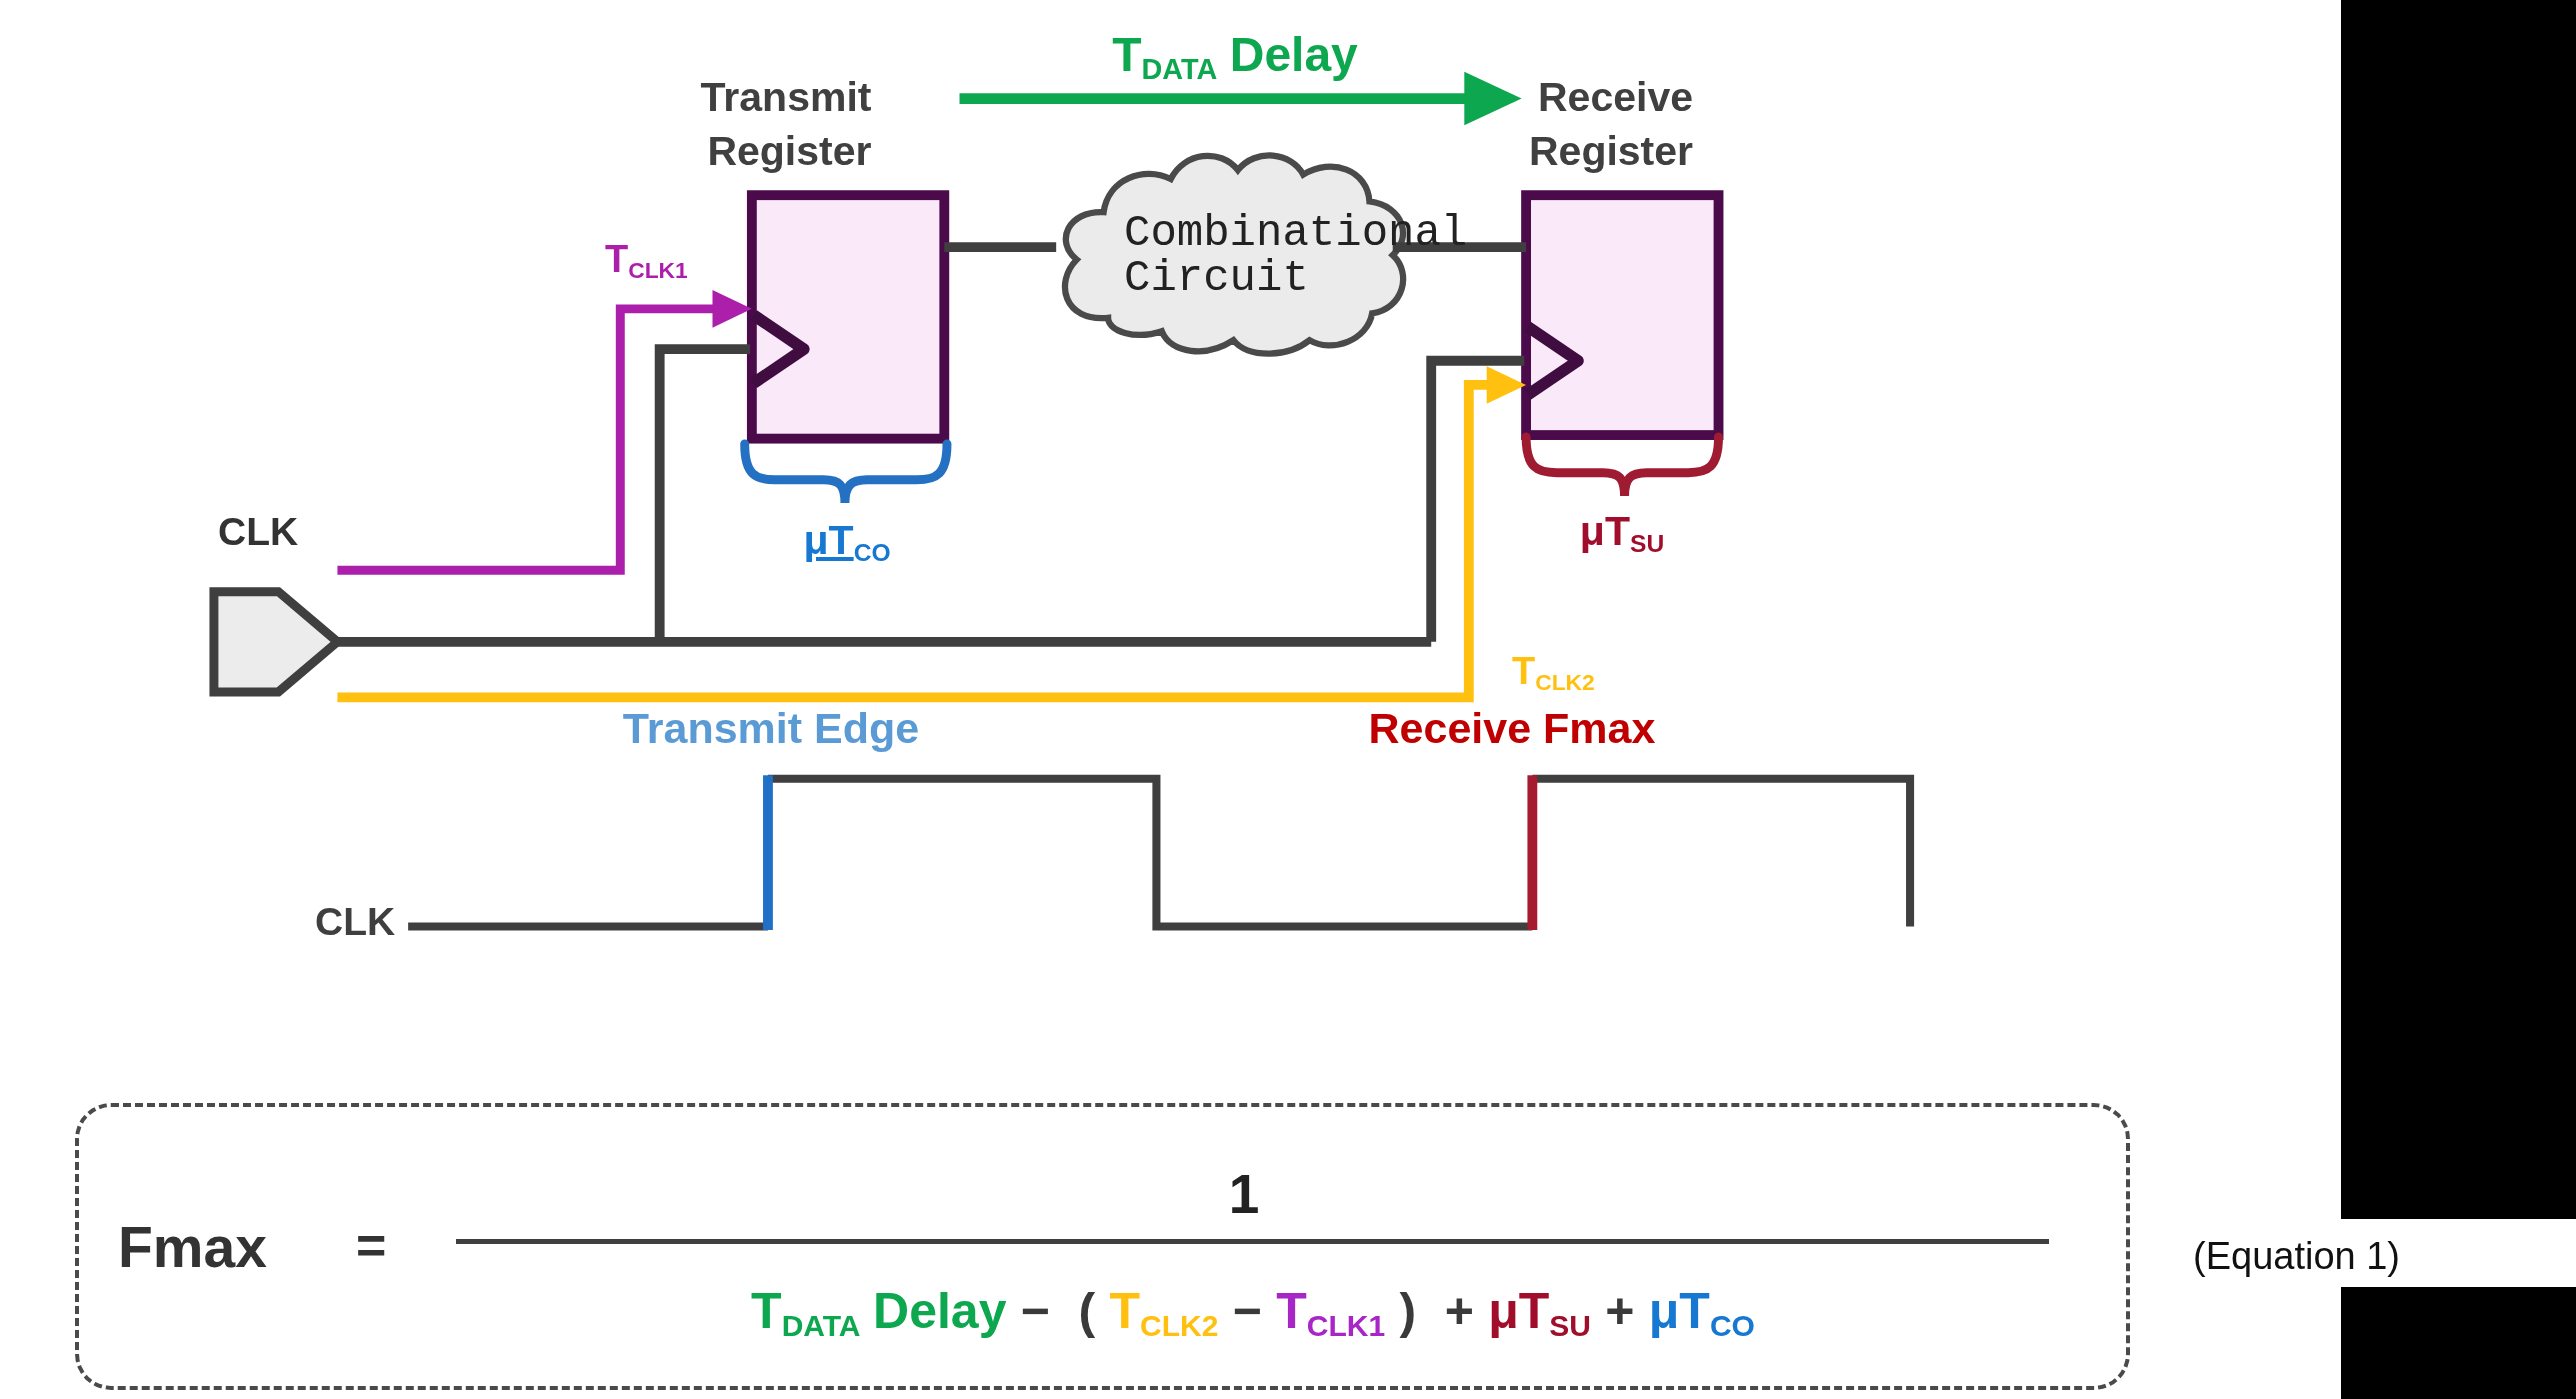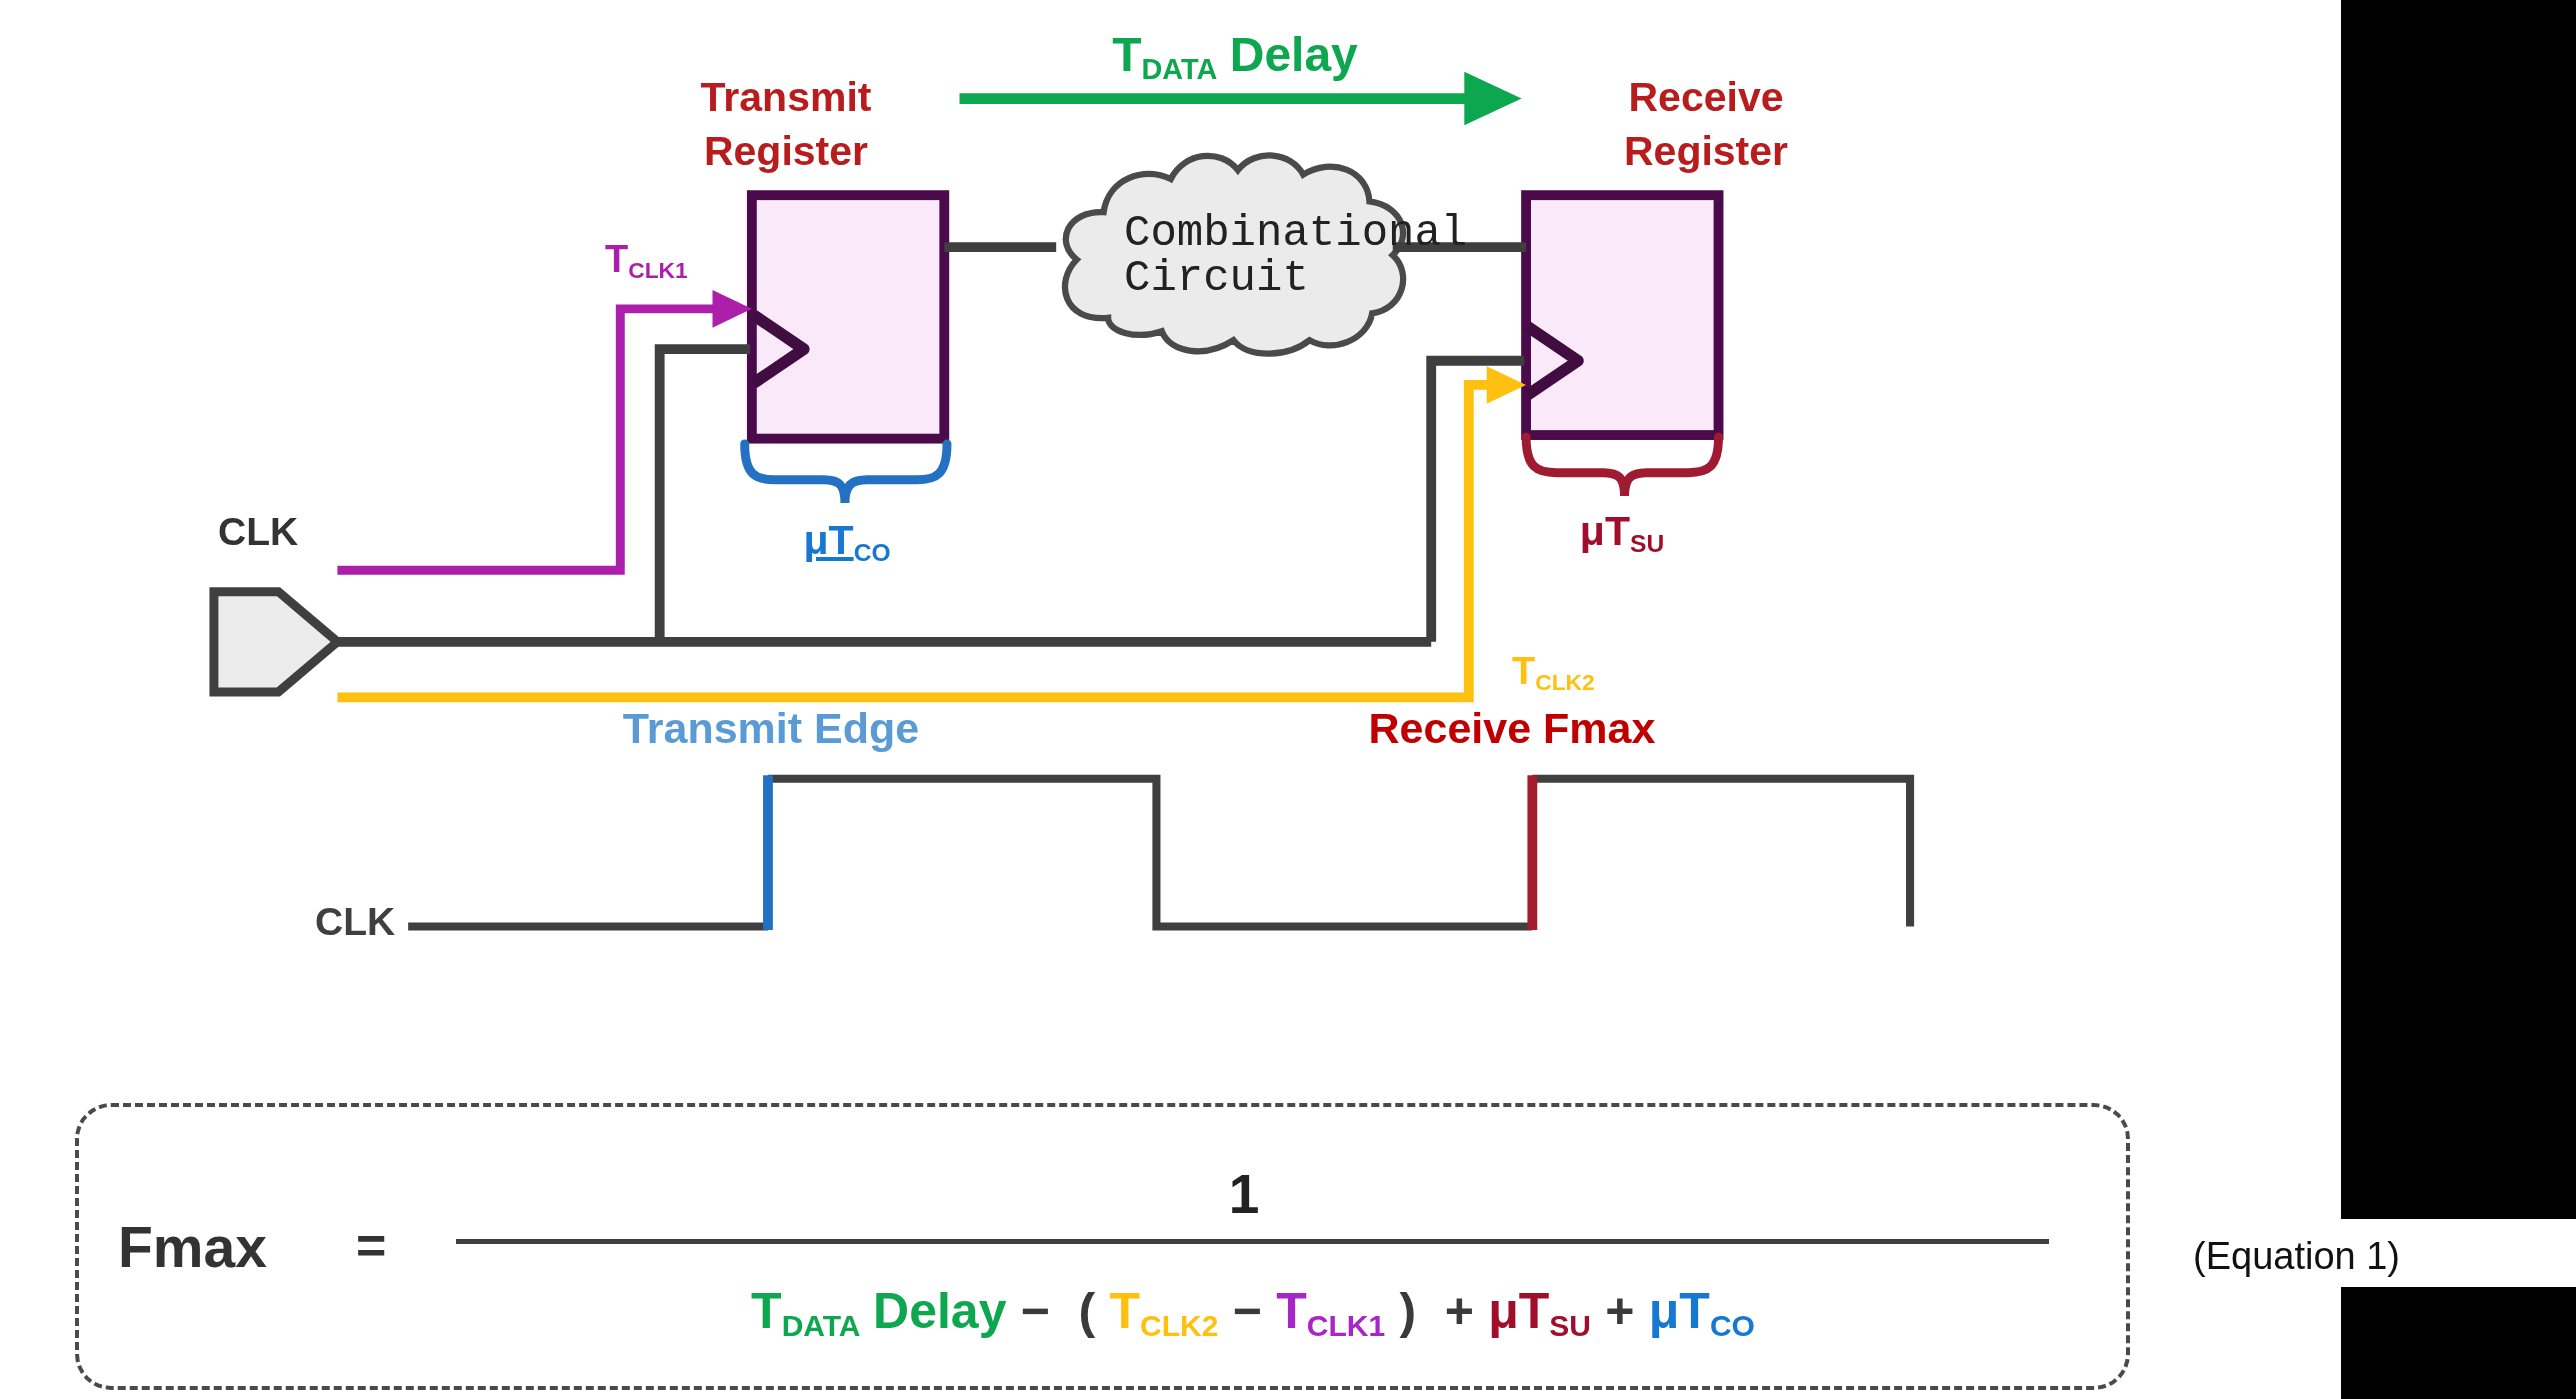--- a/index.html
+++ b/index.html
@@ -5,21 +5,21 @@
   html,body{margin:0;padding:0;}
   body{
     width:2576px;height:1400px;position:relative;background:#ffffff;
     font-family:"Liberation Sans", sans-serif;overflow:hidden;
   }
   .abs{position:absolute;}
   svg.layer{position:absolute;left:0;top:0;width:2576px;height:1400px;}
 
   
   .reg-label{
-    font-size:41px;font-weight:bold;color:#b91c1c;text-align:center;
+    font-size:41px;font-weight:bold;color:#404040;text-align:right;
     line-height:54px;transform:translateX(-50%);white-space:nowrap;
   }
   .cloud-text{font-size:44px;color:#222;line-height:45px;white-space:nowrap;font-family:Liberation Mono, monospace;}
   .tdata-label{
     transform:translateX(-50%);white-space:nowrap;color:#0CA74E;font-weight:bold;
     font-size:48px;
   }
   .sub{font-size:0.6em;vertical-align:-0.28em;font-weight:bold;}
   .tclk1-label{color:#AB1FAB;font-size:38px;font-weight:bold;white-space:nowrap;}
   .tclk2-label{color:#FFC010;font-size:38px;font-weight:bold;white-space:nowrap;}
@@ -118,21 +118,21 @@
   <path d="M456,1035 L858,1035 M858,870 L1292,870 L1292,1035 L1712,1035 M1712,870 L2134,870 L2134,1035" fill="none" stroke="#3F3F3F" stroke-width="9"></path>
   <line x1="858" y1="1039" x2="858" y2="866" stroke="#2070C8" stroke-width="11"></line>
   <line x1="1712" y1="1039" x2="1712" y2="866" stroke="#A51C30" stroke-width="11"></line>
 </svg>
 
 <div class="abs reg-label" style="left:786px;top:70px;">
   <div>Transmit</div>
   <div>Register</div>
 </div>
 
-<div class="abs reg-label" style="left:1706px;top:70px;">
+<div class="abs reg-label" style="left:1611px;top:70px;">
   <div>Receive</div>
   <div>Register</div>
 </div>
 
 <div class="abs tdata-label" style="left:1235px;top:27px;">
   <span>T</span><span class="sub">DATA</span><span class="word-gap">Delay</span>
 </div>
 
 <div class="abs cloud-text" style="left:1124px;top:211px;">
   <div>Combinational</div>

